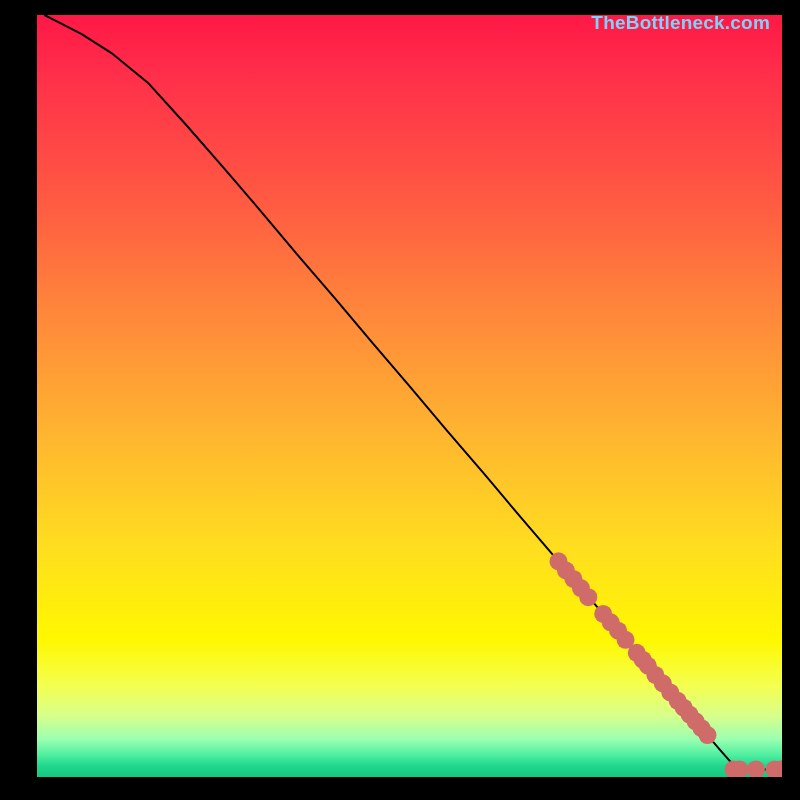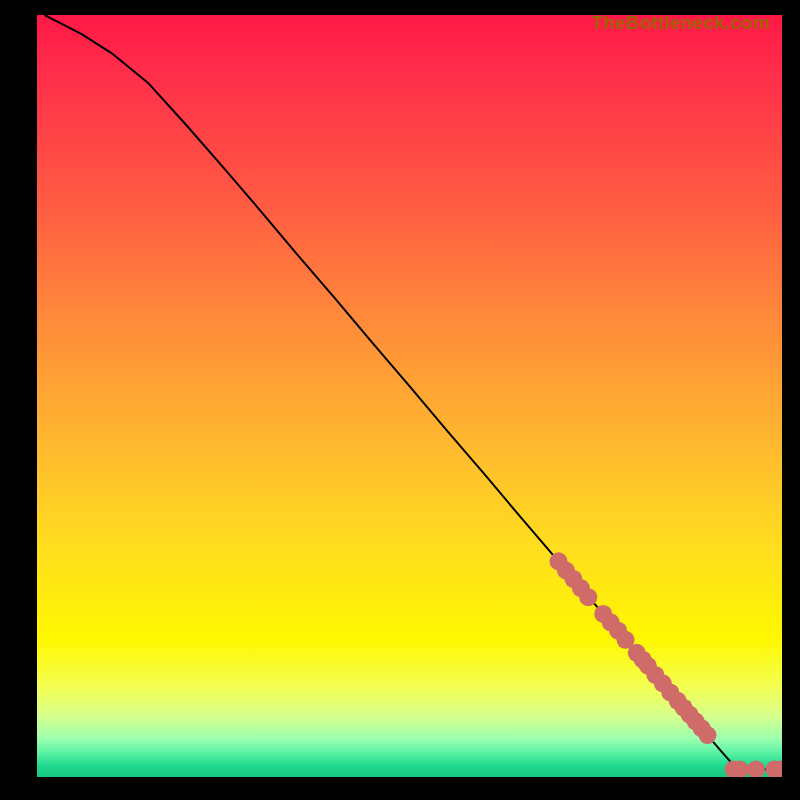--- a/index.html
+++ b/index.html
@@ -43,21 +43,21 @@
     width: 100%;
     height: 100%;
   }
   .watermark {
     position: absolute;
     top: -3px;
     right: 12px;
     font-family: Arial, Helvetica, sans-serif;
     font-size: 19px;
     font-weight: 600;
-    color: #a16207;
+    color: #7dd3fc;
     letter-spacing: 0.2px;
     white-space: nowrap;
     text-align: center;
   }
 </style>
 </head>
 <body>
 
 <div class="frame">
   <div class="plot-area">

